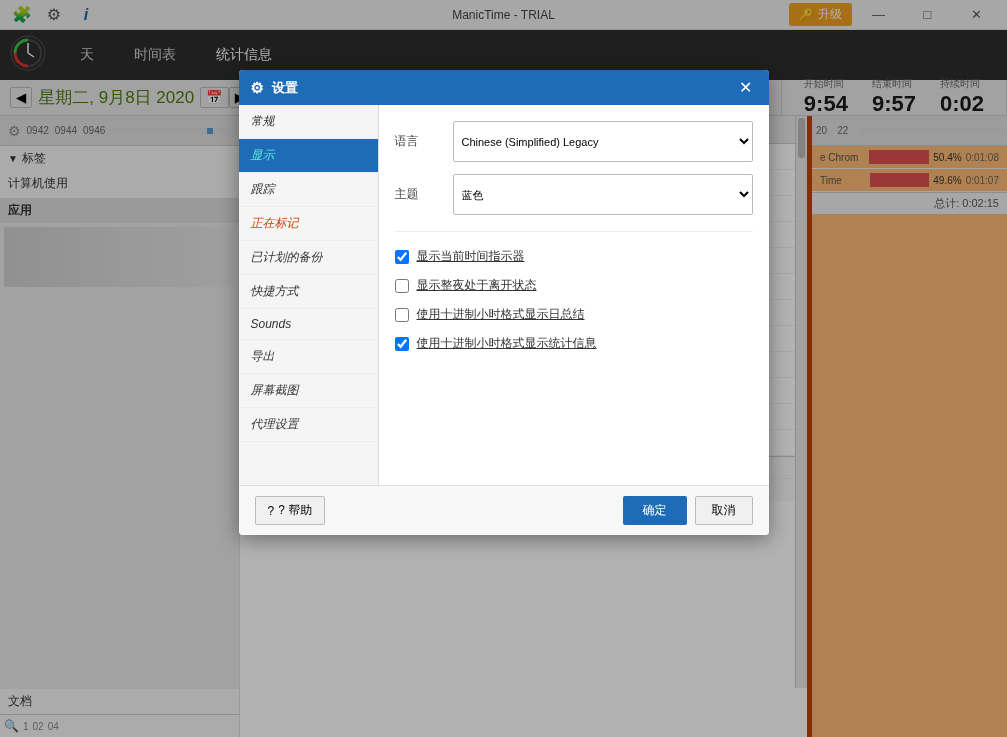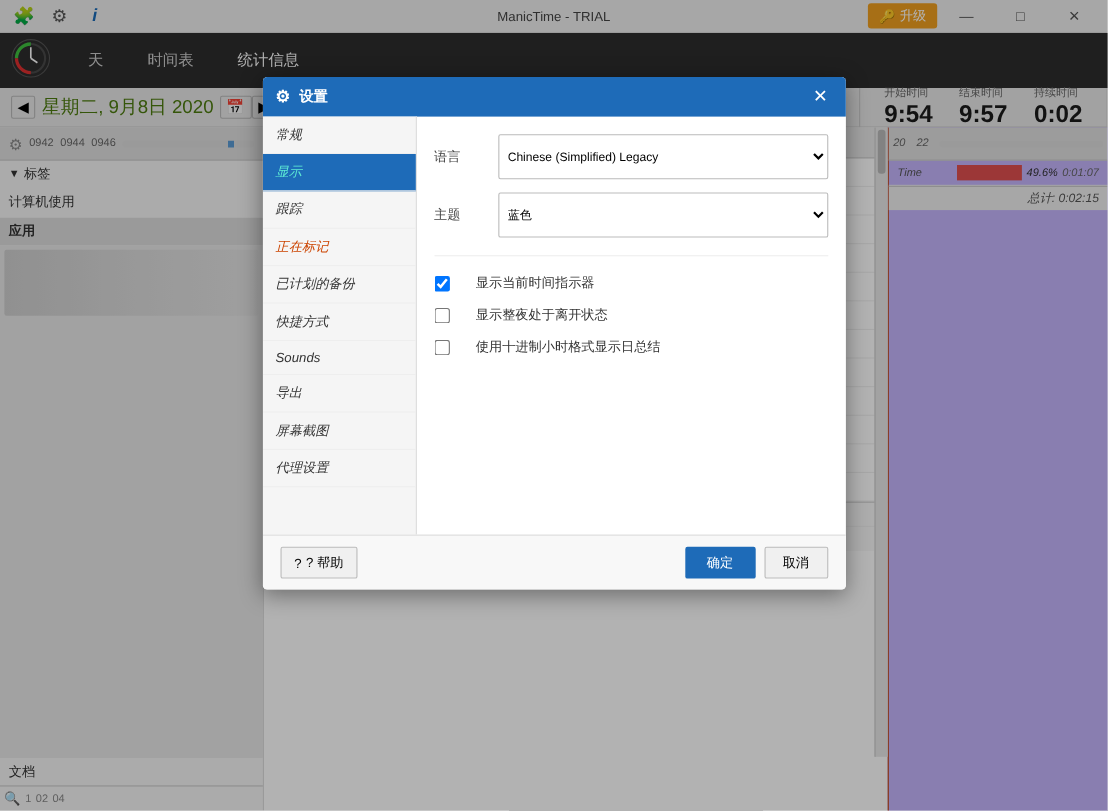--- a/index.html
+++ b/index.html
@@ -141,25 +141,24 @@
     }
     .td { padding: 0 8px; font-size: 11px; color: #333; display: flex; align-items: center; }
     .td.check { width: 30px; }
     .td.icon { width: 24px; }
     .td.title { flex: 1; overflow: hidden; white-space: nowrap; text-overflow: ellipsis; }
     .row-checkbox { width: 14px; height: 14px; cursor: pointer; }
 
     
     #rightpanel {
       width: 200px;
-      background: #c4b5fd;
-      border-left: 1px solid #c2410c;
+      background: #fdba74;
+      border-left: 5px solid #c2410c;
       display: flex;
       flex-direction: column;
-      font-style: italic;
     }
     .right-timeline {
       height: 30px;
       background: #e0e0e0;
       display: flex;
       align-items: center;
       padding: 0 4px;
       gap: 10px;
       font-size: 10px;
       color: #666;
@@ -242,23 +241,24 @@
       align-items: center;
       gap: 8px;
     }
     .setting-label { font-size: 12px; color: #444; min-width: 50px; }
     .setting-select {
       flex: 1; height: 41px; border: 1px solid #bbb; border-radius: 2px; font-size: 11px; padding: 0 4px; background: white;
     }
     .checkbox-row {
       display: flex;
       align-items: center;
-      gap: 24px;
+      gap: 8px;
       font-size: 12px;
       color: #333;
+      text-decoration: underline;
     }
     .checkbox-row input[type=checkbox] { width: 14px; height: 14px; cursor: pointer; }
 
     
     .dialog-footer {
       padding: 10px 16px;
       border-top: 1px solid #ddd;
       display: flex;
       justify-content: space-between;
       align-items: center;
@@ -595,20 +595,26 @@
     <div style="position:absolute;right:200px;top:116px;width:12px;height:calc(737px - 165px);background:#e8e8e8;border-left:1px solid #ccc;">
       <div style="height:40px;background:#bbb;border-radius:3px;margin:2px;"></div>
     </div>
   </div>
 
   <div id="rightpanel">
     <div class="right-timeline">
       <span>20</span>
       <span>22</span>
       <div style="flex:1;height:6px;background:#ddd;border-radius:3px;"></div>
+    </div>
+    <div class="right-stat-row">
+      <span class="stat-label">e Chrom</span>
+      <div class="stat-bar-red" style="width:60px;"></div>
+      <span class="stat-pct">50.4%</span>
+      <span class="stat-time">0:01:08</span>
     </div>
     <div class="right-stat-row">
       <span class="stat-label">Time</span>
       <div class="stat-bar-red" style="width:59px;"></div>
       <span class="stat-pct">49.6%</span>
       <span class="stat-time">0:01:07</span>
     </div>
     <div class="total-row">
       <span>总计: 0:02:15</span>
     </div>
@@ -664,20 +670,24 @@
           <span>显示当前时间指示器</span>
         </div>
         <div class="checkbox-row">
           <input type="checkbox" style="">
           <span>显示整夜处于离开状态</span>
         </div>
         <div class="checkbox-row">
           <input type="checkbox" style="">
           <span>使用十进制小时格式显示日总结</span>
         </div>
+        <div class="checkbox-row">
+          <input type="checkbox" checked="" style="">
+          <span>使用十进制小时格式显示统计信息</span>
+        </div>
       </div>
     </div>
 
     <div class="dialog-footer">
       <button class="dialog-help-btn">
         <span>?</span>
         <span>? 帮助</span>
       </button>
       <div class="dialog-action-btns">
         <button class="btn-confirm">确定</button>

